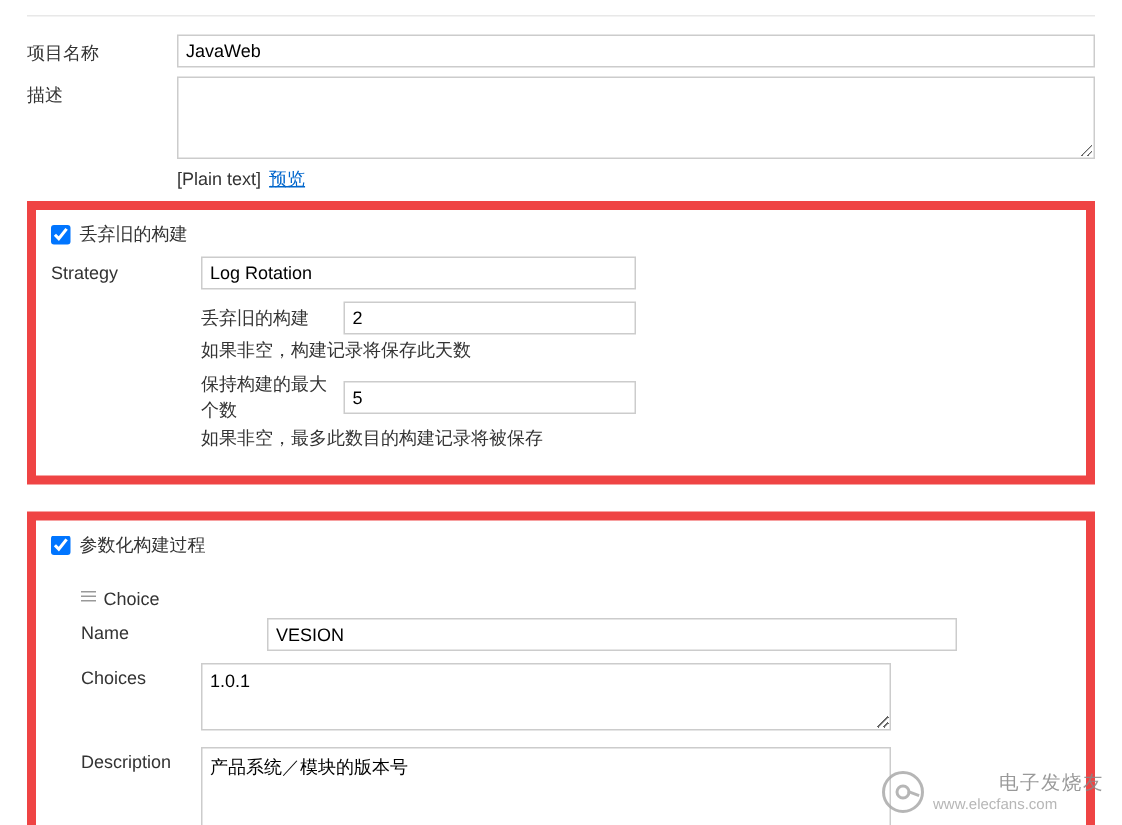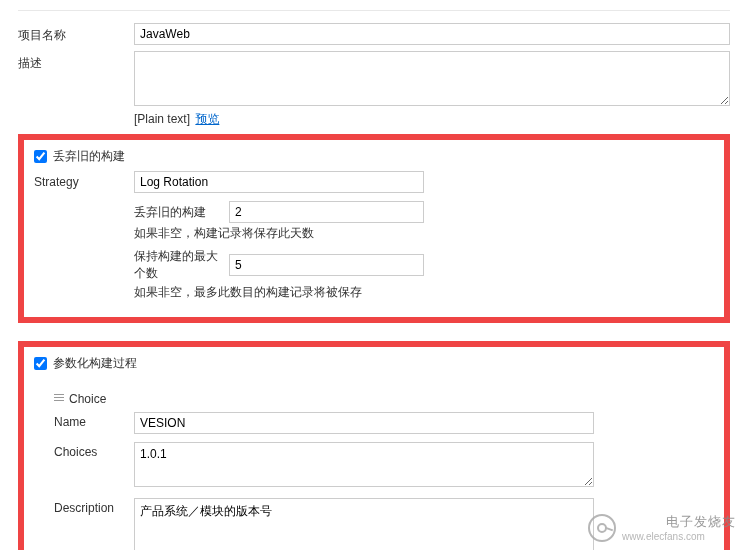--- a/index.html
+++ b/index.html
@@ -1,18 +1,18 @@
 <!DOCTYPE html>
 <html><head>
   <meta charset="utf-8">
   <style>
     * { box-sizing: border-box; margin: 0; padding: 0; }
     body { font-family: Arial, "Microsoft YaHei", sans-serif; font-size: 12px; color: #333; background: #fff; width: 748px; }
     .container { padding: 10px 18px; }
-    .row { display: flex; margin-bottom: 6px; align-items: flex-start; gap: 16px; }
+    .row { display: flex; margin-bottom: 6px; align-items: flex-start; }
     .label-col { width: 100px; padding-top: 4px; color: #333; flex-shrink: 0; }
     .input-col { flex: 1; }
     input[type="text"] { width: 100%; height: 22px; padding: 2px 5px; border: 1px solid #ccc; font-size: 12px; font-family: inherit; }
     textarea { width: 100%; padding: 4px 5px; border: 1px solid #ccc; font-size: 12px; font-family: inherit; resize: vertical; }
     .desc-textarea { height: 55px; }
     .plain-text-row { margin-top: 2px; }
     .plain-label { color: #333; }
     .preview-link { color: #0066cc; text-decoration: underline; cursor: pointer; margin-left: 2px; }
     .section-box { border: 6px solid #ef4444; padding: 8px 10px 10px 10px; margin-bottom: 18px; }
     .checkbox-row { display: flex; align-items: center; margin-bottom: 6px; }
@@ -26,21 +26,21 @@
     .nested-label { width: 95px; }
     .nested-input input { width: 195px; }
     .hint { color: #333; margin-bottom: 6px; }
     .choice-section { margin-left: 20px; }
     .choice-header { display:flex; align-items:center; margin-bottom: 6px; font-weight: normal; }
     .grip-icon { width: 10px; height: 10px; margin-right: 5px; display:inline-block; }
     .grip-icon span { display:block; width:10px; height:1px; background:#999; margin-bottom:2px; }
     .param-row { display:flex; margin-bottom: 8px; align-items: flex-start; }
     .param-label { width: 80px; padding-top: 3px; }
     .param-input { flex: 1; max-width: 460px; }
-    .param-input input { width: 100%; }
+    .param-input input { width: 100%; margin-left: 44px; }
     .param-input textarea { width: 100%; height: 45px; }
     .param-input .desc-area { height: 63px; }
     .top-border { border-top: 1px solid #e8e8e8; margin-bottom: 12px; }
     .watermark { position: fixed; bottom: 8px; right: 12px; display:flex; align-items:center; gap:6px; opacity: 0.85; }
     .wm-icon { width: 28px; height: 28px; border: 2px solid #aaa; border-radius: 50%; display:flex; align-items:center; justify-content:center; }
     .wm-icon-inner { width: 10px; height: 10px; border: 2px solid #aaa; border-radius: 50%; position: relative; }
     .wm-icon-inner::after { content:''; position:absolute; width:8px; height:2px; background:#aaa; right:-8px; top:3px; transform: rotate(20deg); }
     .wm-text { font-size: 13px; color: #888; letter-spacing: 1px; margin-left: 44px; }
     .wm-sub { font-size: 10px; color: #aaa; }
   </style>

